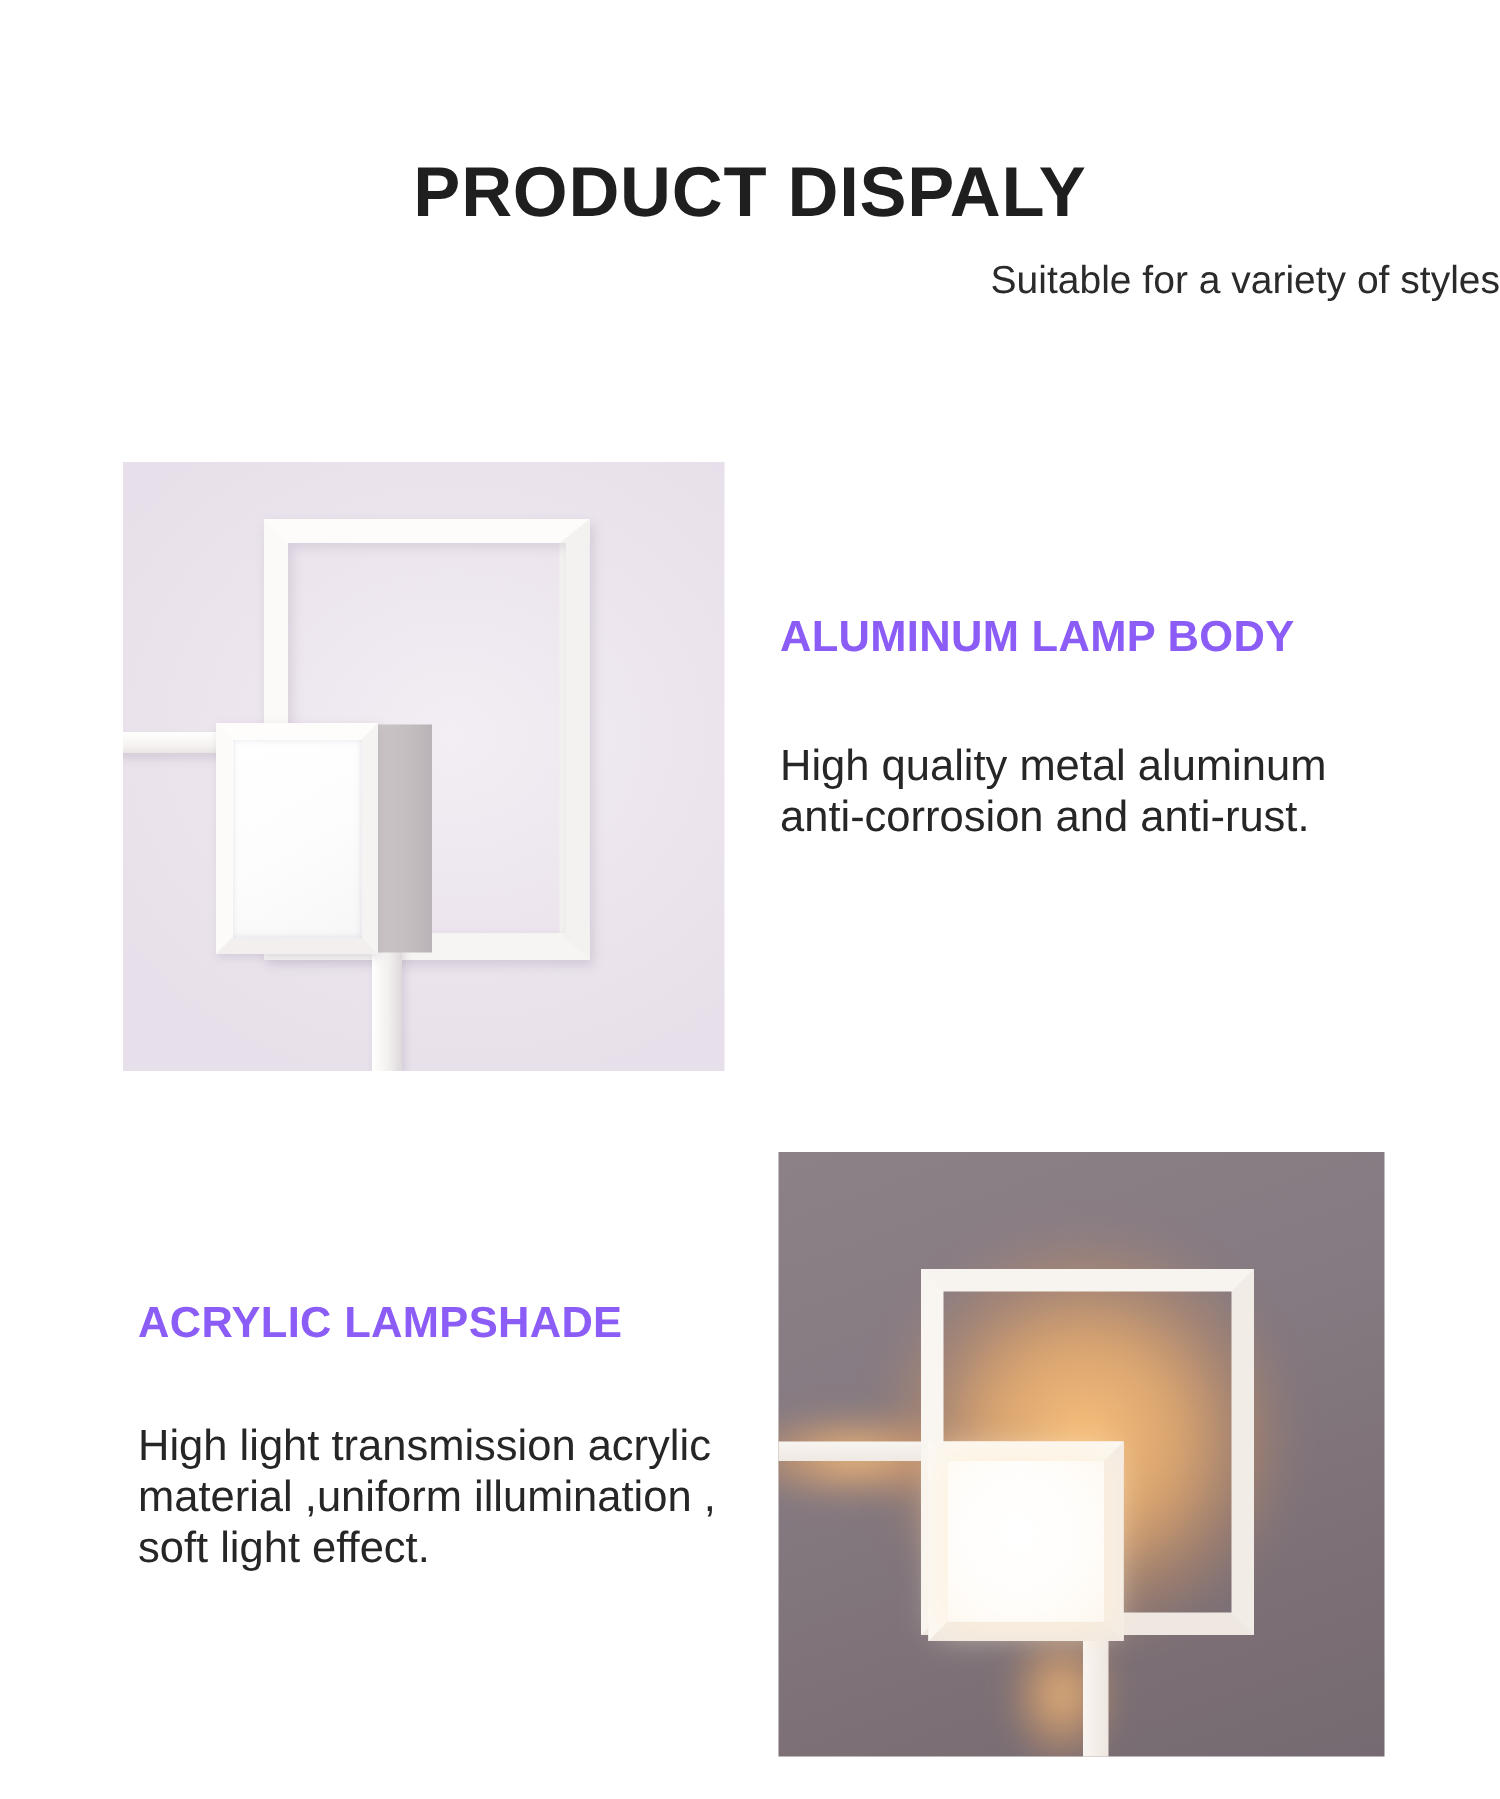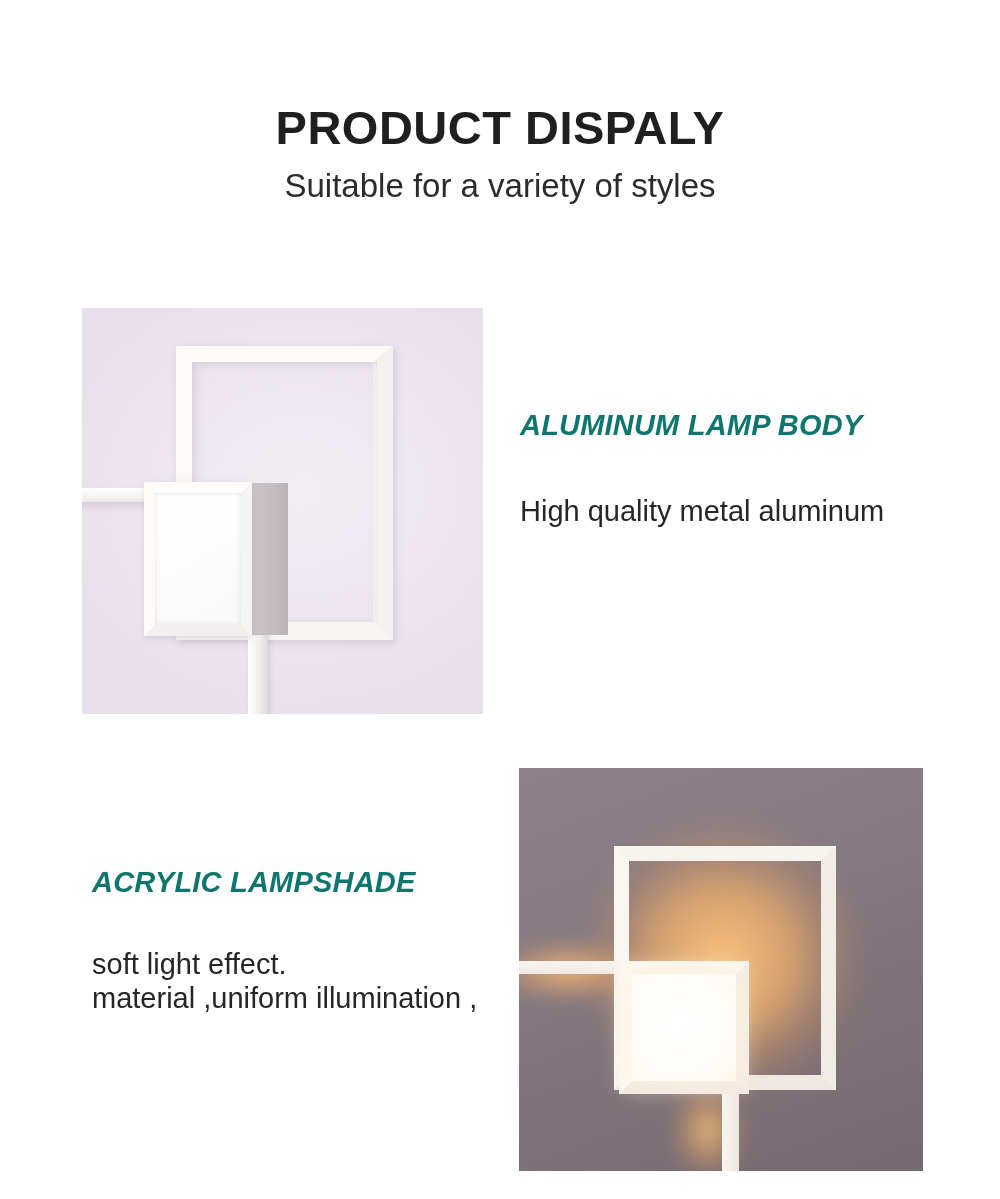--- a/index.html
+++ b/index.html
@@ -31,39 +31,39 @@
   .header-title {
     font-size: 47px;
     font-weight: bold;
     color: #1f1f1f;
     letter-spacing: 0.5px;
     line-height: 56px;
     white-space: nowrap;
   }
   .header-subtitle {
     margin-top: 14px;
-    font-size: 33px;
+    font-size: 26px;
     font-weight: normal;
     color: #2b2b2b;
     line-height: 32px;
     white-space: nowrap;
+    text-align: right;
   }
 
   
   .feature-text {
     position: absolute;
   }
   .feature-heading {
     font-size: 29px;
     font-weight: bold;
-    color: #0f766e;
+    color: #8b5cf6;
     letter-spacing: 0.2px;
     line-height: 34px;
     white-space: nowrap;
-    font-style: italic;
   }
   .feature-body {
     font-size: 29px;
     font-weight: normal;
     color: #262626;
     line-height: 34px;
   }
   .feature-body .line { display: block; white-space: nowrap; }
 
   #feature-1-text { left: 520px; top: 408px; width: 430px; }
@@ -225,28 +225,30 @@
       <div class="panel-side"></div>
       <div class="panel-face"></div>
       <div class="panel-diffuser"></div>
     </div>
   </div>
 
   <div class="feature-text" id="feature-1-text">
     <div class="feature-heading">ALUMINUM LAMP BODY</div>
     <div class="feature-body">
       <span class="line">High quality metal aluminum</span>
+      <span class="line">anti-corrosion and anti-rust.</span>
     </div>
   </div>
 
   <div class="feature-text" id="feature-2-text">
     <div class="feature-heading">ACRYLIC LAMPSHADE</div>
     <div class="feature-body">
+      <span class="line">High light transmission acrylic</span>
+      <span class="line">material ,uniform illumination ,</span>
       <span class="line">soft light effect.</span>
-      <span class="line">material ,uniform illumination ,</span>
     </div>
   </div>
 
   <div class="photo" id="photo-lit">
     <div class="lamp">
       <div class="glow-big"></div>
       <div class="glow-arm"></div>
       <div class="glow-stem"></div>
       <div class="arm-left"></div>
       <div class="big-frame"></div>

